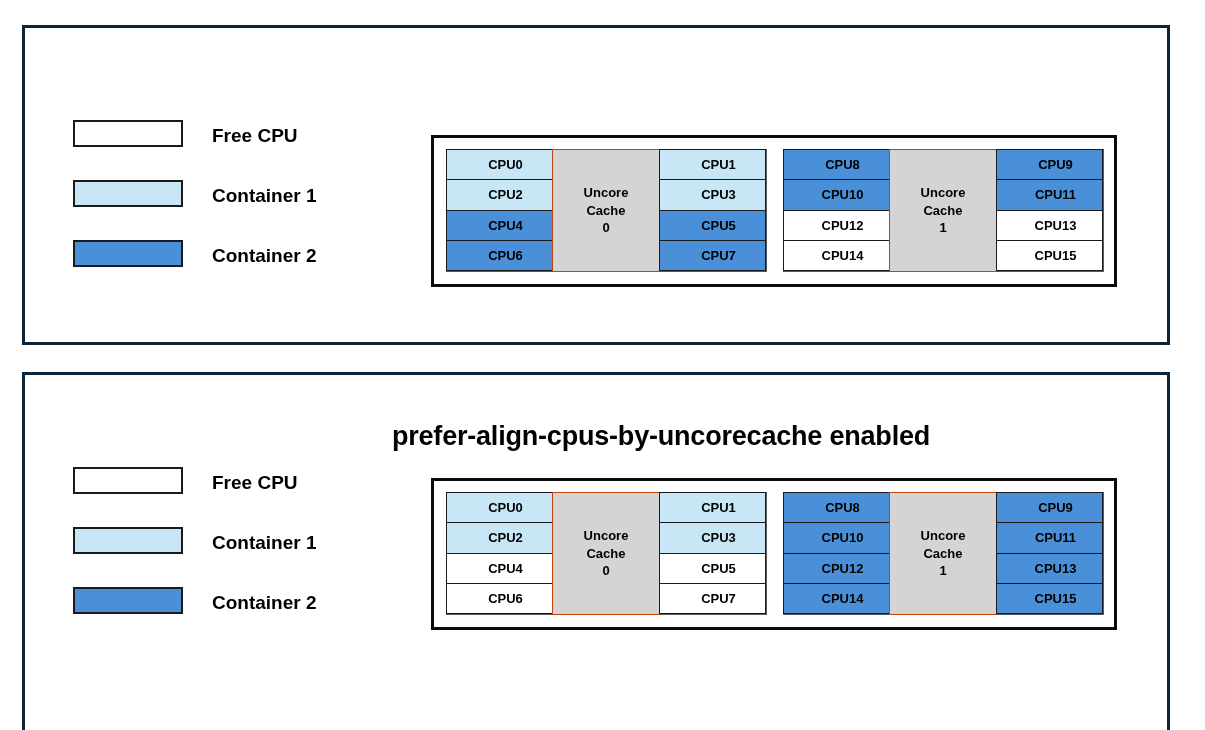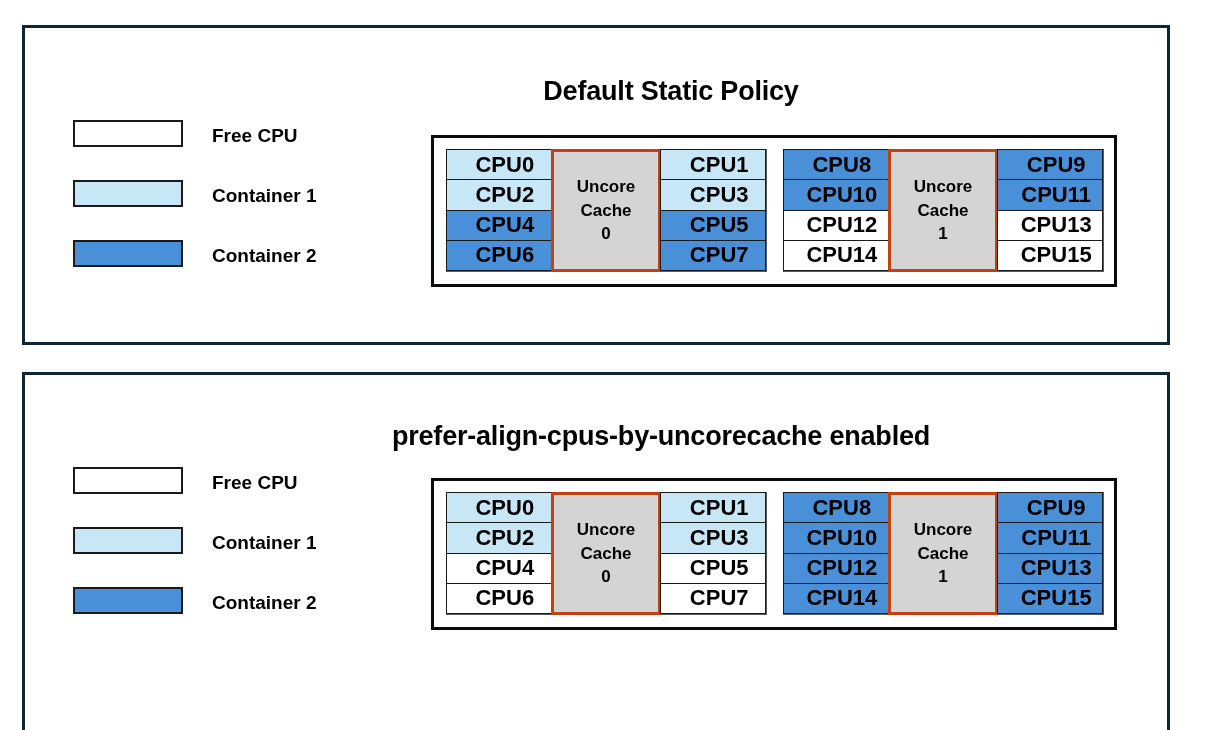--- a/index.html
+++ b/index.html
@@ -104,50 +104,49 @@
     min-width: 0;
   }
   .cpu-cell {
     flex: 1 1 0;
     display: flex;
     align-items: center;
     justify-content: center;
     border: 1px solid #1a1a1a;
     box-sizing: border-box;
     margin: -1px 0 0 -1px;
-    font-size: 22px;
+    font-size: 13px;
     font-weight: bold;
     color: #000000;
     white-space: nowrap;
     padding-left: 12px;
   }
   .cache-box {
     flex: 1 1 0;
     min-width: 0;
     background: #d4d4d4;
-    border: 3px solid #c2410c;
+    border: 1px solid #c2410c;
     box-sizing: border-box;
     margin: -1px 0 -1px -1px;
     display: flex;
     flex-direction: column;
     align-items: center;
     justify-content: center;
-    font-size: 17px;
+    font-size: 13px;
     font-weight: bold;
     color: #000000;
     line-height: 1.38;
     text-align: center;
   }
   .cache-box span { display: block; }
 </style>
 </head>
 <body>
 
 <div class="panel" id="panel-top">
-  <div class="panel-title">Default Static Policy</div>
   <div class="legend">
     <div class="legend-row">
       <div class="legend-swatch" style="background:#ffffff"></div>
       <div class="legend-label">Free CPU</div>
     </div>
     <div class="legend-row">
       <div class="legend-swatch" style="background:#c8e7f6"></div>
       <div class="legend-label">Container 1</div>
     </div>
     <div class="legend-row">

